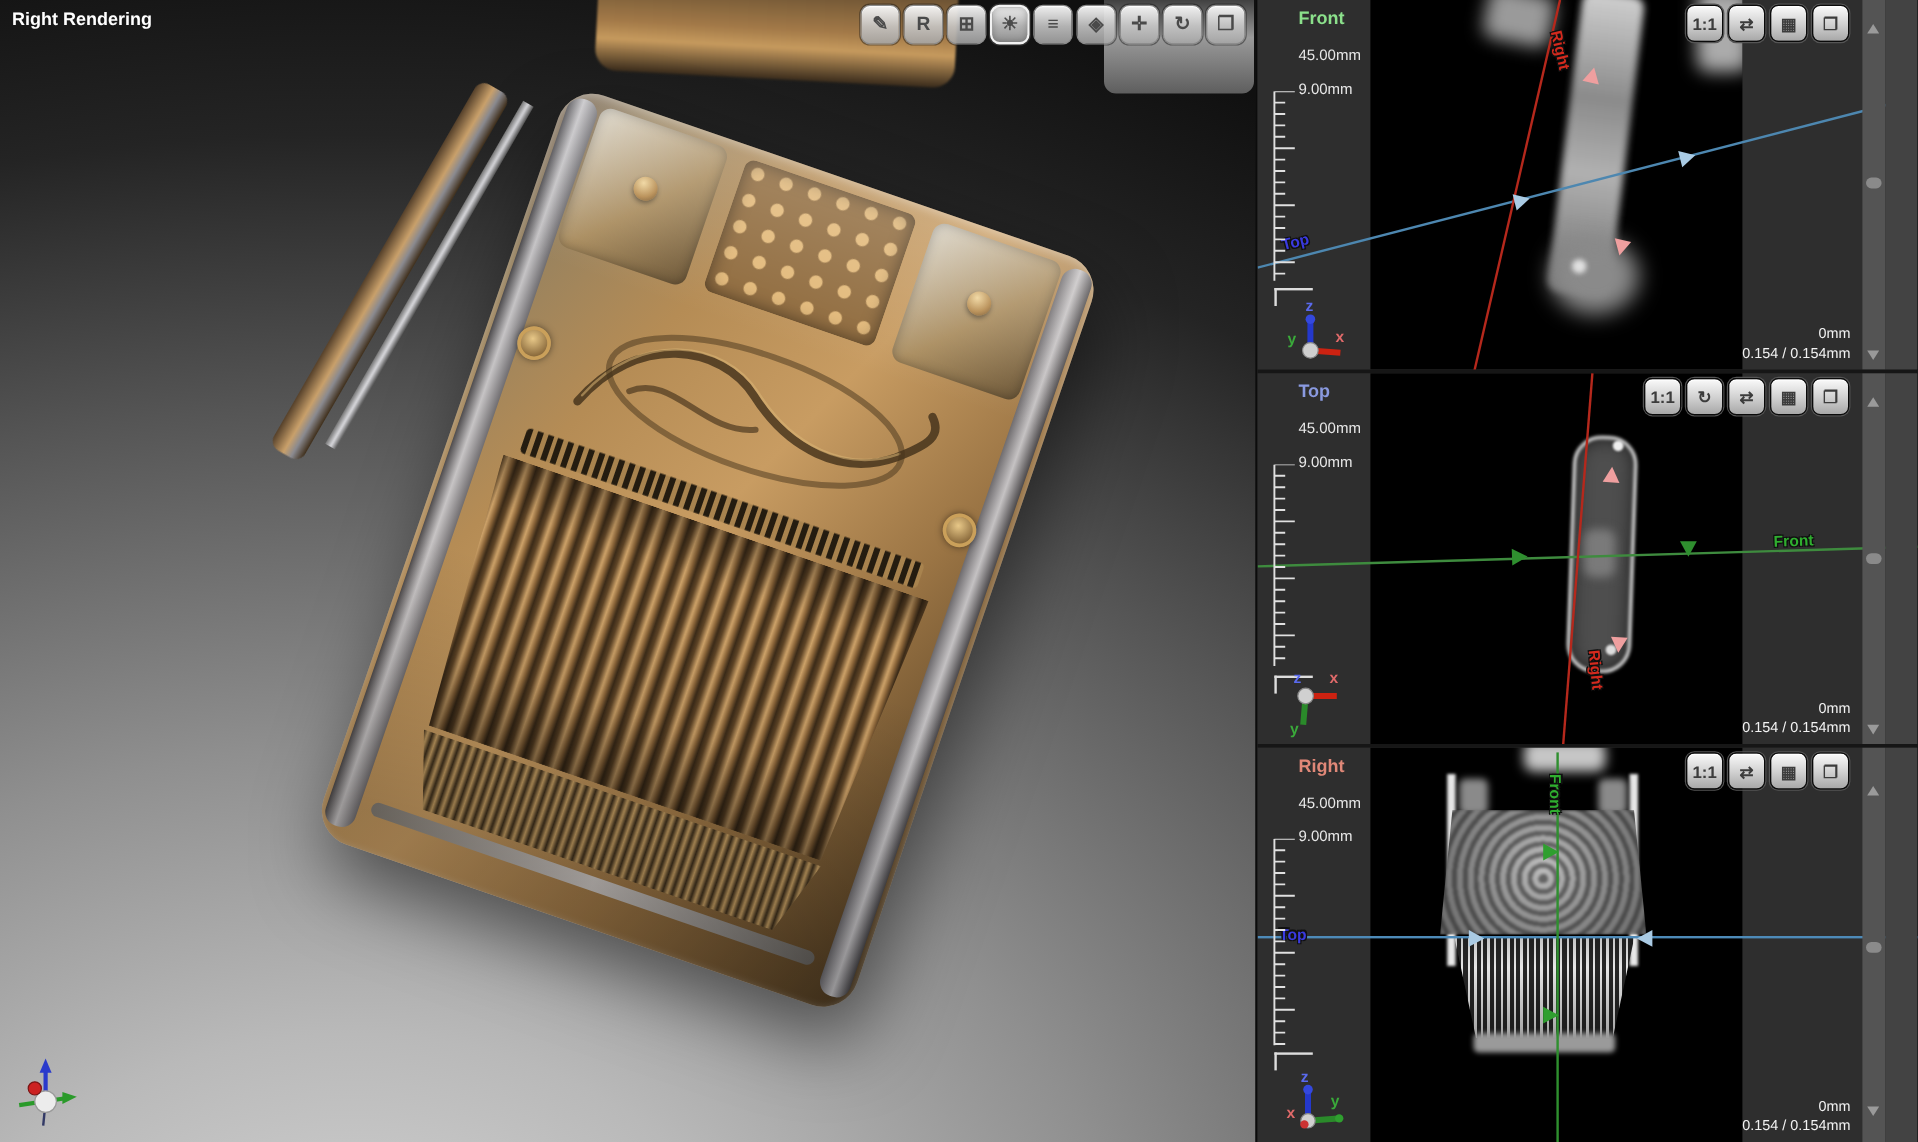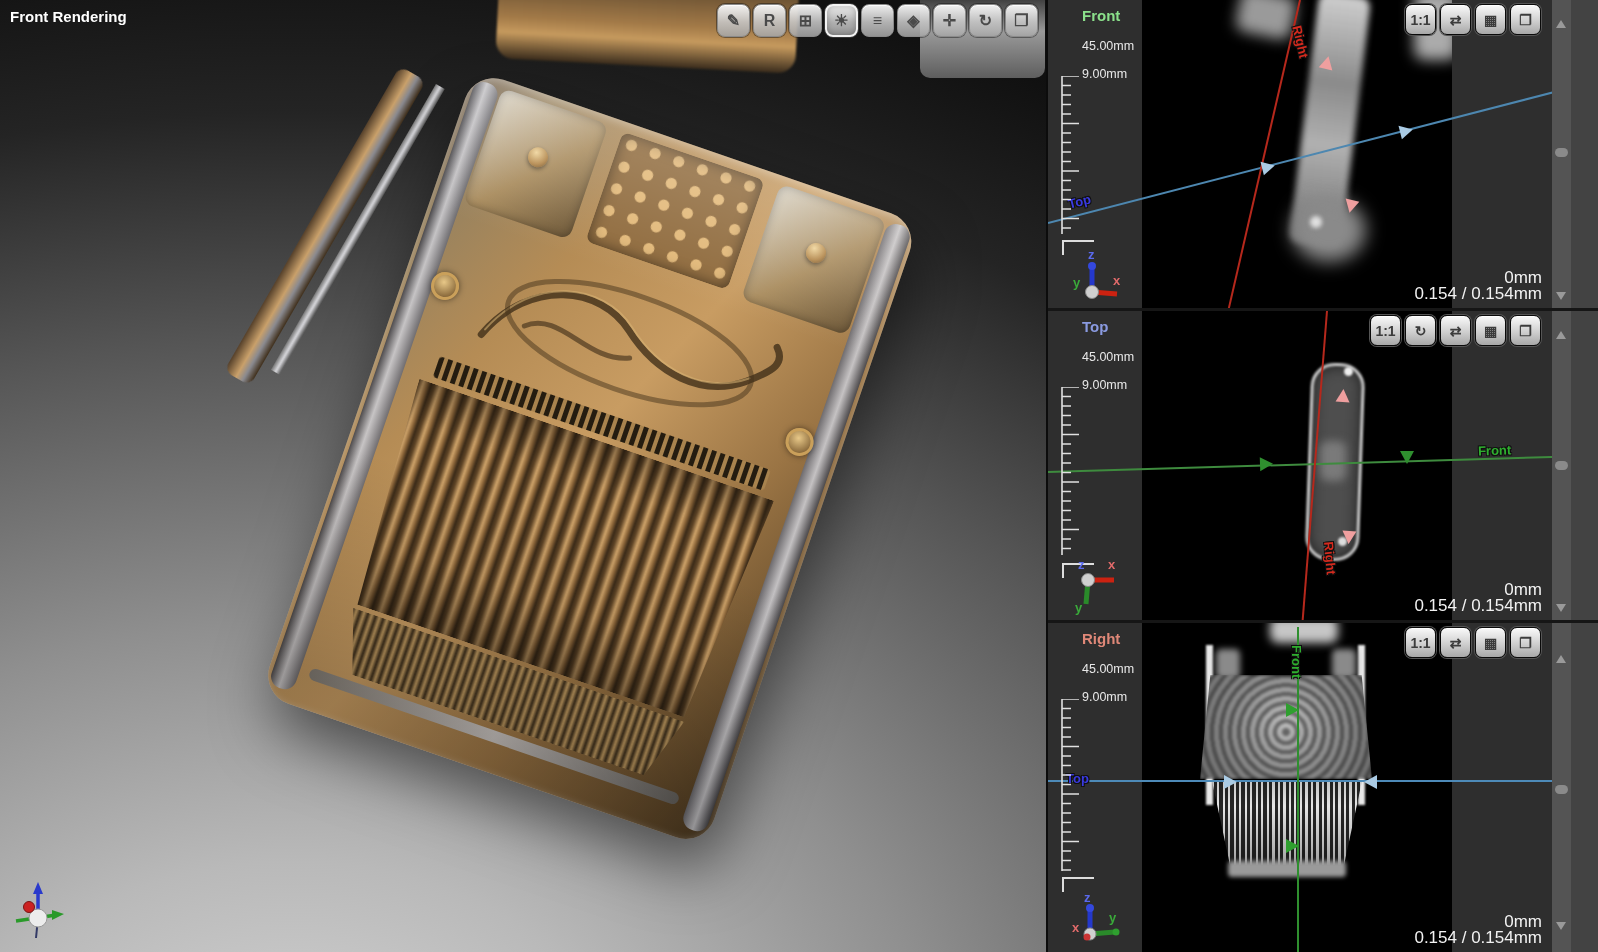--- a/index.html
+++ b/index.html
@@ -71,21 +71,21 @@
   .pdim{font-size:12.5px;color:#e8e8e8;line-height:16px;margin-top:12px;}
   .ptoolbar{position:absolute;top:4px;right:57px;display:flex;gap:4px;z-index:6;}
   .sbtn{width:31px;height:31px;border-radius:7px;border:1px solid #0a0a0a;
      background:linear-gradient(180deg,#fafafa,#cfcfcf 55%,#a8a8a8);
      box-shadow:inset 0 1px 0 #fff, 0 0 0 1px #555;
      color:#3c3c3c;font-size:14px;font-weight:bold;display:flex;align-items:center;justify-content:center;cursor:pointer;padding:0;line-height:1;}
   .ruler{position:absolute;left:10px;top:76px;z-index:5;}
   .bracket{position:absolute;left:14px;width:30px;height:13px;border-left:2px solid #ddd;border-top:2px solid #ddd;z-index:5;}
   .gizmo{position:absolute;left:14px;bottom:4px;z-index:6;}
   .gz{font-size:13px;font-weight:bold;}
-  .readout{position:absolute;right:56px;bottom:6px;text-align:right;color:#f2f2f2;font-size:17px;line-height:16px;z-index:6;}
+  .readout{position:absolute;right:56px;bottom:6px;text-align:right;color:#f2f2f2;font-size:12px;line-height:16px;z-index:6;}
   .vscroll{position:absolute;right:27px;top:0;bottom:0;width:19px;background:#545454;z-index:7;}
   .edge-strip{position:absolute;right:0;top:0;bottom:0;width:27px;background:#434343;z-index:7;}
   .sc-arr{position:absolute;left:4px;width:0;height:0;border-left:5.5px solid transparent;border-right:5.5px solid transparent;}
   .sc-up{border-bottom:8px solid #9a9a9a;}
   .sc-dn{border-top:8px solid #9a9a9a;}
   .sc-thumb{position:absolute;left:3px;width:13px;height:9px;border-radius:5px;background:#8a8a8a;}
   .xline{position:absolute;height:2px;z-index:3;}
   .yline{position:absolute;width:2px;z-index:3;}
   .xlabel{position:absolute;z-index:4;font-size:13px;font-weight:bold;
      text-shadow:-1px -1px 0 #101010,1px -1px 0 #101010,-1px 1px 0 #101010,1px 1px 0 #101010;}
@@ -123,21 +123,21 @@
         <ellipse cx="165" cy="78" rx="128" ry="48" stroke="#46341c" stroke-width="5" fill="none" opacity="0.5"></ellipse>
         <path d="M60 96 C90 70 130 110 170 92" stroke="#3a2a16" stroke-width="5" fill="none" opacity="0.6" stroke-linecap="round"></path>
       </svg>
       <div class="teeth-row"></div>
       <div class="comb1"></div>
       <div class="comb2"></div>
       <div class="rim"></div>
       <div class="plate-shade"></div>
     </div>
 
-    <div class="vr-title">Front Rendering</div>
+    <div class="vr-title">Right Rendering</div>
 
     <div class="vr-toolbar">
       <button class="tbtn">✎</button>
       <button class="tbtn">R</button>
       <button class="tbtn">⊞</button>
       <button class="tbtn active">☀</button>
       <button class="tbtn">≡</button>
       <button class="tbtn">◈</button>
       <button class="tbtn">✛</button>
       <button class="tbtn">↻</button>

